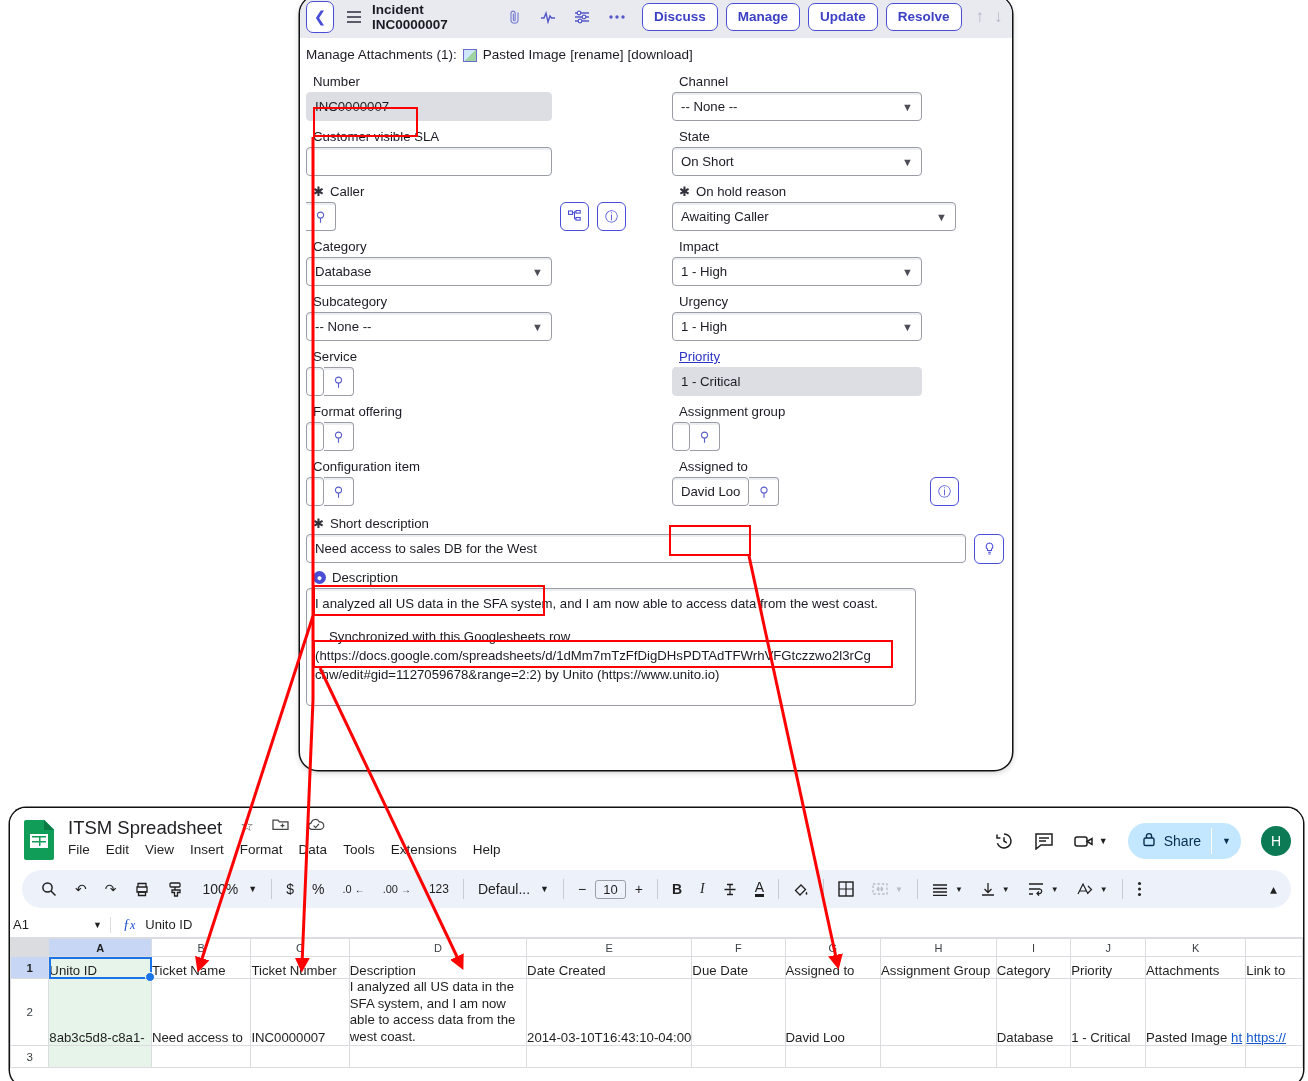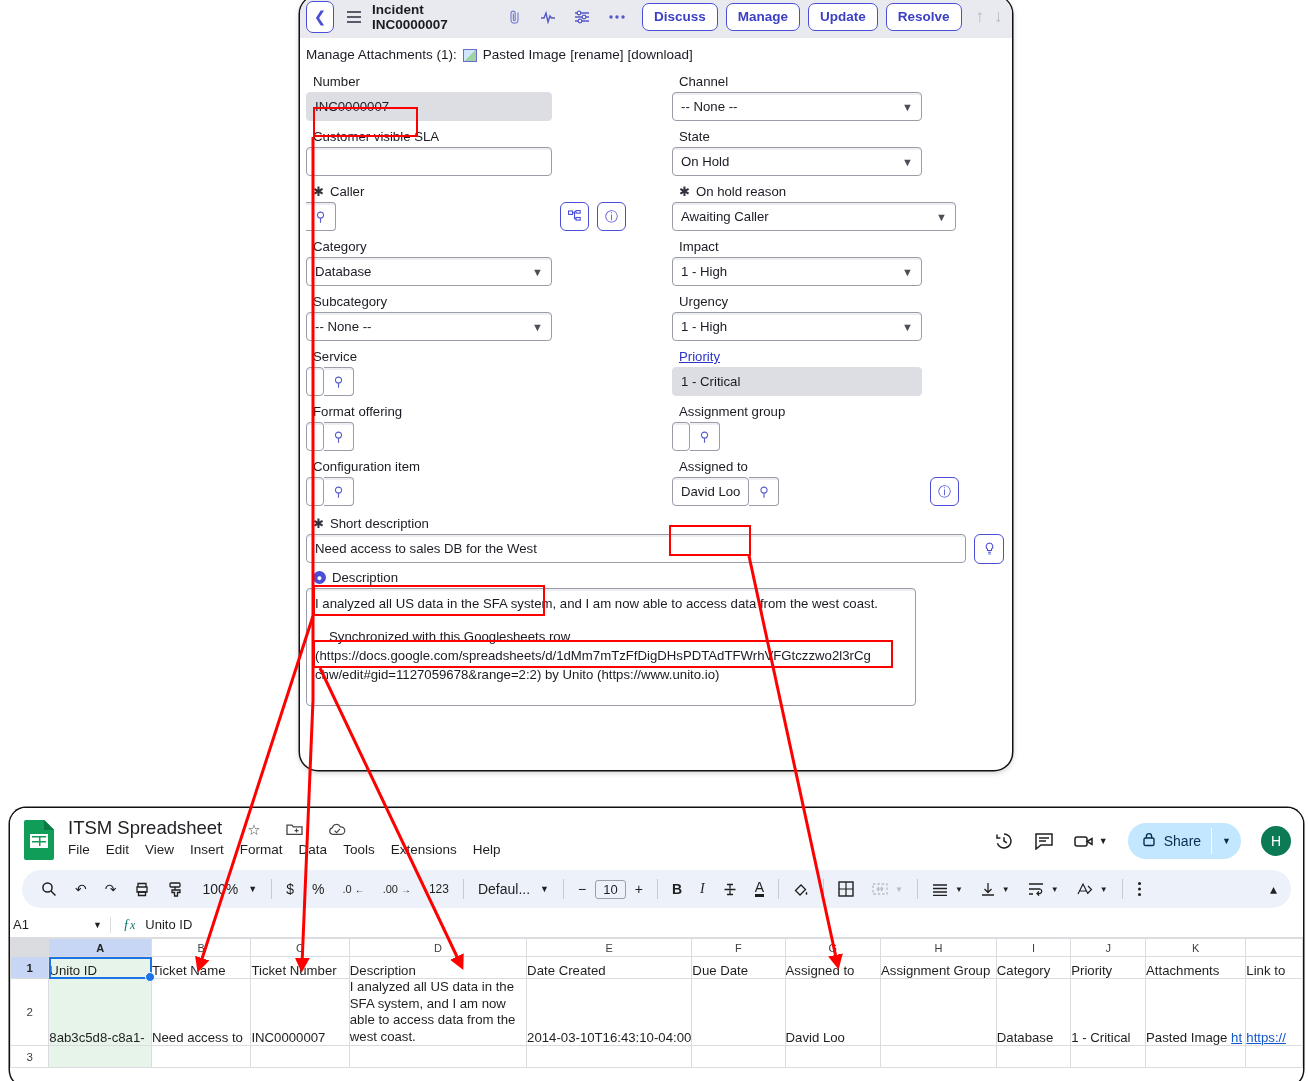--- a/index.html
+++ b/index.html
@@ -116,21 +116,21 @@
     clip-path: polygon(0 0, 100% 100%, 0 100%); }
   .gs-logo .tbl { position:absolute; left:6px; top:14px; width:18px;height:14px; background:#fff;}
   .gs-logo .tbl:after {
     content:""; position:absolute; inset:2px; background:
       linear-gradient(#0f9d58 0 0) 0 0/100% 1.5px no-repeat,
       linear-gradient(#0f9d58 0 0) 0 5px/100% 1.5px no-repeat,
       linear-gradient(#0f9d58 0 0) 0 10px/100% 1.5px no-repeat,
       linear-gradient(#0f9d58 0 0) 7px 0/1.5px 100% no-repeat;
   }
   .gs-titlewrap { margin-left: 14px; flex: 0 0 auto;}
-  .gs-titlerow { display:flex; align-items:flex-end; gap: 25px;}
+  .gs-titlerow { display:flex; align-items:flex-start; gap: 18px;}
   .gs-title { font-size: 18.5px; color:#202124; }
   .gs-titlerow .ti { color:#444746; font-size: 15px; cursor:pointer;}
   .gs-menubar { display:flex; gap: 16px; margin-top: 3px; font-size: 13.5px; color:#1f1f1f; }
   .gs-menubar span { cursor:pointer;text-align:right; }
   .gs-right { margin-left:auto; display:flex; align-items:center; gap: 20px; padding-top: 6px;}
   .gs-right .ri { color:#1f1f1f; font-size:17px; cursor:pointer; display:flex; align-items:center; gap:3px;}
   .share-btn {
     background:#c2e7ff; border-radius: 18px; height:36px; display:flex; align-items:center;
     padding: 0 4px 0 14px; gap: 8px; color:#062e4f; font-size:14px; cursor:pointer;
   }
@@ -151,21 +151,21 @@
   .fsbox { border:1px solid #9aa0a6; border-radius:3px; padding: 1px 7px; font-size:13px; background:#edf2fa;}
   .under { border-bottom: 3px solid #1f1f1f; line-height: 13px;}
   .tb-collapse { margin-left:auto; padding-right: 4px; }
 
   .gs-namebar {
     display:flex; align-items:center; height: 26px; margin-top: 4px;
     border-bottom:1px solid #dadce0; font-size: 13px; color:#1f1f1f;
   }
   .namebox { width: 100px; display:flex; align-items:center; justify-content:space-between; padding: 0 8px 0 3px;}
   .nb-sep { width:1px;height:16px;background:#dadce0; }
-  .fxg { padding: 0 10px 0 12px; color:#0f766e; font-style: italic; font-family:"Liberation Serif", serif; font-size:14px;}
+  .fxg { padding: 0 10px 0 12px; color:#1d4ed8; font-style: italic; font-family:"Liberation Serif", serif; font-size:14px;}
 
   
   .grid { position:relative; }
   table.sheet { border-collapse: collapse; table-layout: fixed; font-size:13.2px; color:#1f1f1f;}
   table.sheet td, table.sheet th { border:1px solid #dadce0; padding: 0; }
   .colhdr {
     height: 18px; background:#fff; text-align:center; font-weight: normal;
     font-size: 11px; color:#3c4043; border-bottom:1px solid #dadce0;
   }
   .colhdr.sel-col { background:#c8d6f5; color:#1f1f1f; font-weight:bold;}
@@ -353,21 +353,21 @@
           <div class="lbl">Channel</div>
           <div class="sel" style="width:250px">
             <span>-- None --</span>
             <span class="chev">▼</span>
           </div>
         </div>
 
         <div class="fld">
           <div class="lbl">State</div>
           <div class="sel" style="width:250px">
-            <span>On Hold</span>
+            <span>On Short</span>
             <span class="chev">▼</span>
           </div>
         </div>
 
         <div class="fld">
           <div class="lbl">
             <span class="req">✱</span>
             <span>On hold reason</span>
           </div>
           <div class="sel" style="width:284px">

